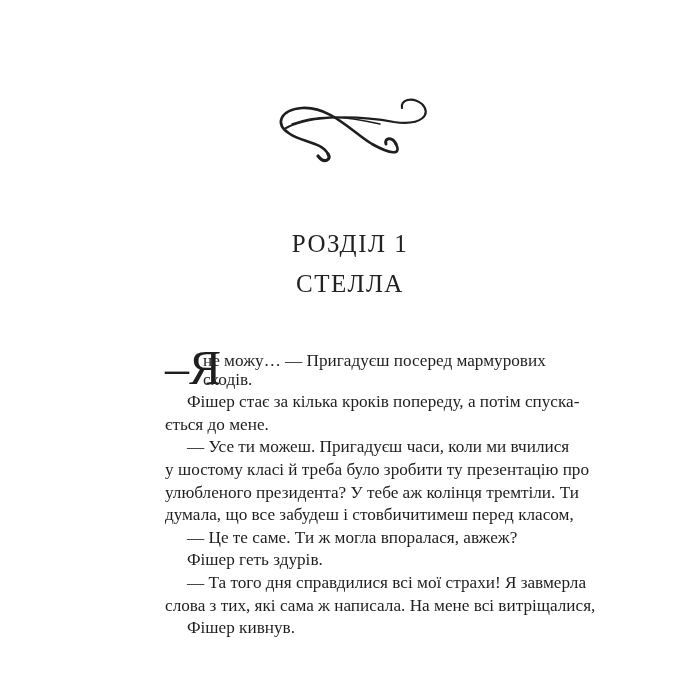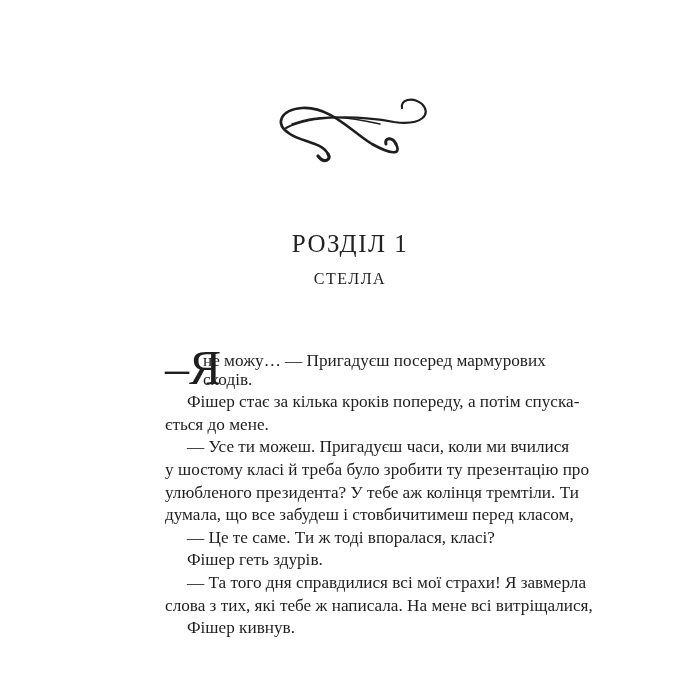--- a/index.html
+++ b/index.html
@@ -3,21 +3,21 @@
 <meta charset="utf-8">
 <style>
   html, body { margin:0; padding:0; }
   body { width:700px; height:700px; background:#ffffff; position:relative; overflow:hidden;
          font-family:"Liberation Serif","DejaVu Serif",serif; color:#1e1e1e; }
   .page { position:absolute; left:0; top:8px; width:700px; height:700px; }
   .ornament { position:absolute; left:272px; top:86px; width:160px; height:72px; }
   .chapter-title { position:absolute; left:0; width:700px; top:222px; text-align:center;
                    font-size:25px; letter-spacing:1.5px; color:#222; }
   .chapter-sub { position:absolute; left:0; width:700px; top:262px; text-align:center;
-                 font-size:16px; letter-spacing:1.5px; color:#222; }
+                 font-size:25px; letter-spacing:1.5px; color:#222; }
   .text { position:absolute; left:165px; top:338px; width:373px; font-size:17.2px; line-height:22.6px; }
   .line { display:block; white-space:nowrap; text-align:justify; text-align-last:justify; height:22.6px; }
   .line.last { text-align-last:left; }
   .indent { padding-left:22px; }
   .drop { position:absolute; left:0; top:0; font-size:48px; line-height:44px; }
   .drop-lines { padding-left:38px; }
 </style>
 </head>
 <body>
 
@@ -41,19 +41,19 @@
     <div class="drop-lines">
       <span class="line" style="margin-top:4px;">не можу… — Пригадуєш посеред мармурових</span>
       <span class="line last" style="margin-top:-4px;">сходів.</span>
     </div>
     <span class="line indent">Фішер стає за кілька кроків попереду, а потім спуска-</span>
     <span class="line last">ється до мене.</span>
     <span class="line indent">— Усе ти можеш. Пригадуєш часи, коли ми вчилися</span>
     <span class="line">у шостому класі й треба було зробити ту презентацію про</span>
     <span class="line">улюбленого президента? У тебе аж колінця тремтіли. Ти</span>
     <span class="line">думала, що все забудеш і стовбичитимеш перед класом,</span>
-    <span class="line last indent">— Це те саме. Ти ж тоді впоралася, класі?</span>
+    <span class="line last indent">— Це те саме. Ти ж могла впоралася, авжеж?</span>
     <span class="line last indent">Фішер геть здурів.</span>
     <span class="line indent">— Та того дня справдилися всі мої страхи! Я завмерла</span>
-    <span class="line">слова з тих, які тебе ж написала. На мене всі витріщалися,</span>
+    <span class="line">слова з тих, які сама ж написала. На мене всі витріщалися,</span>
     <span class="line last indent">Фішер кивнув.</span>
   </div>
 </div>
 
 </body></html>

